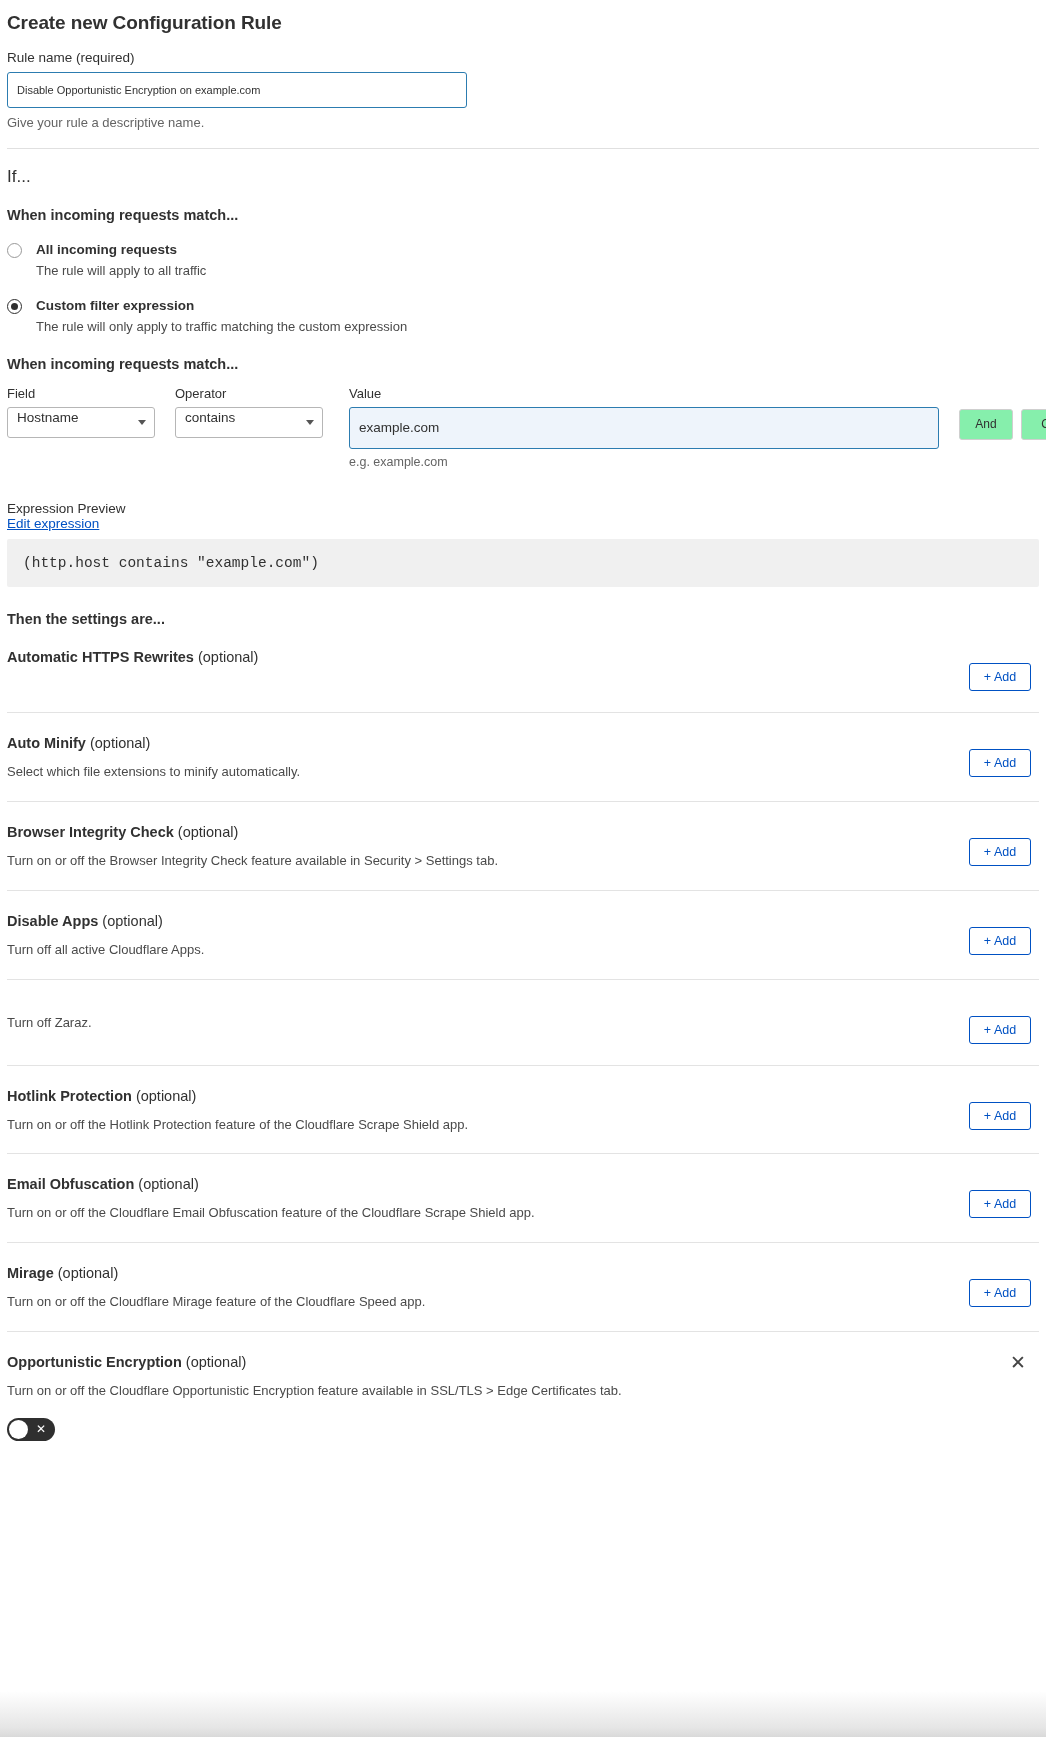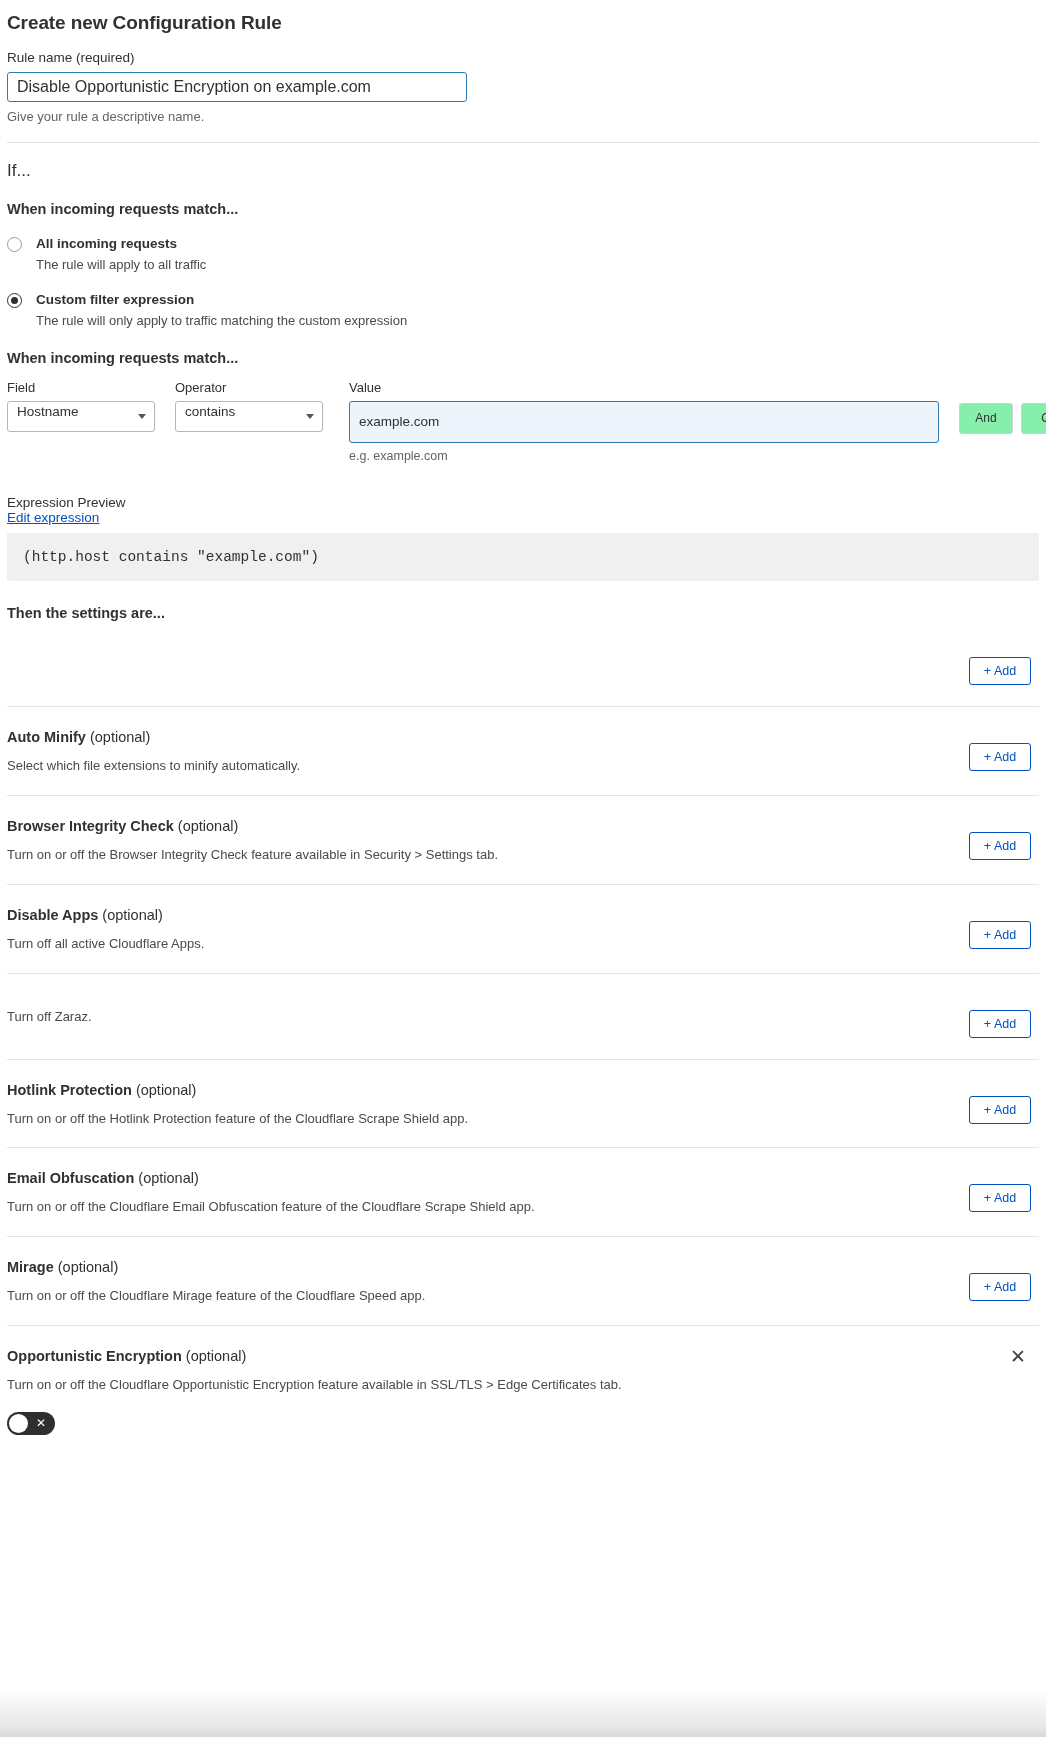--- a/index.html
+++ b/index.html
@@ -28,25 +28,25 @@
     letter-spacing: -0.1px;
   }
   .field-label {
     font-size: 13.5px;
     color: #313131;
     margin-bottom: 7px;
   }
   .text-input {
     display: block;
     width: 460px;
-    height: 30px;
+    height: 36px;
     border: 1px solid #2c7cb0;
     border-radius: 3px;
     padding: 4px 9px;
-    font-size: 16px;
+    font-size: 11px;
     font-family: "Liberation Sans", sans-serif;
     color: #313131;
     outline: none;
     background: #fff;
   }
   .help-text {
     font-size: 13px;
     color: #646464;
     margin-top: 7px;
   }
@@ -360,20 +360,24 @@
 
   <div class="expr-header">
     <span class="expr-label">Expression Preview</span>
     <span class="expr-edit-link">Edit expression</span>
   </div>
   <div class="expr-box">(http.host contains "example.com")</div>
 
   <div class="then-heading">Then the settings are...</div>
 
   <div class="setting-row">
+    <div class="setting-title">
+      <b>Automatic HTTPS Rewrites</b>
+      <span class="opt">(optional)</span>
+    </div>
     <button class="add-btn">+ Add</button>
   </div>
 
   <div class="setting-row">
     <div class="setting-title">
       <b>Auto Minify</b>
       <span class="opt">(optional)</span>
     </div>
     <div class="setting-desc">Select which file extensions to minify automatically.</div>
     <button class="add-btn">+ Add</button>

